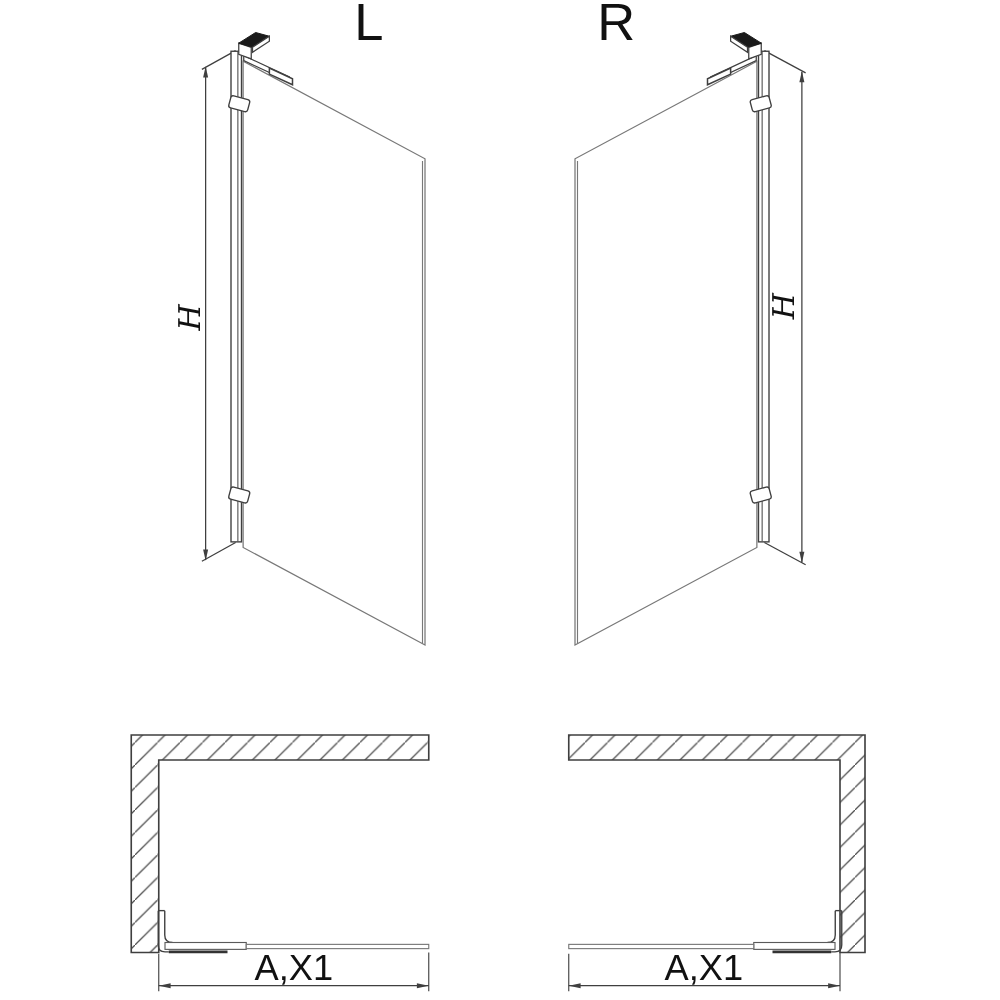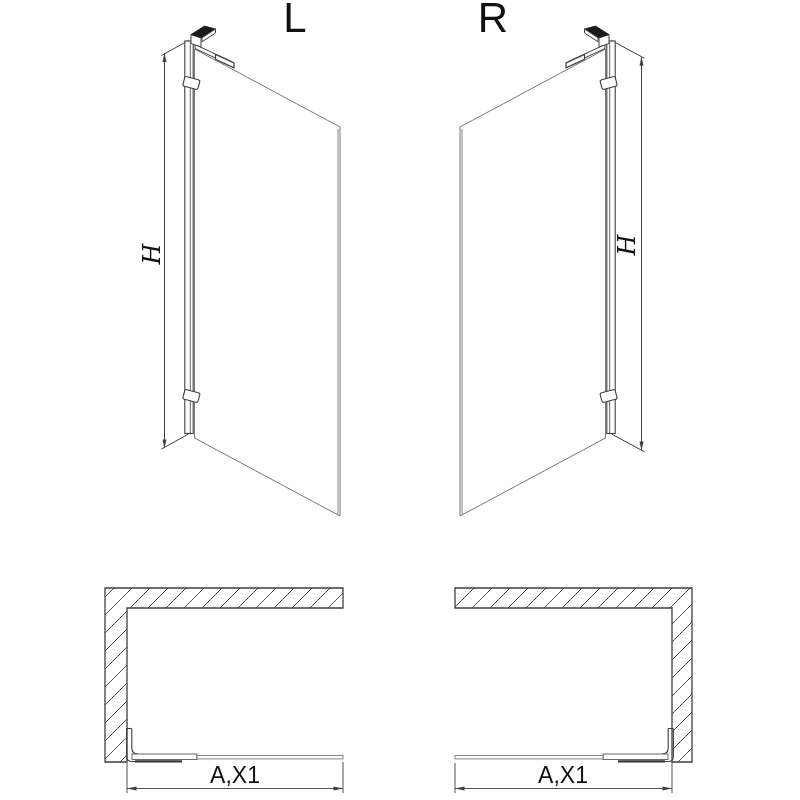--- a/index.html
+++ b/index.html
@@ -3,21 +3,21 @@
 <meta charset="utf-8">
 <style>
   html,body{margin:0;padding:0;background:#fff;}
   .canvas{position:relative;width:800px;height:800px;background:#fff;overflow:hidden;
           font-family:"Liberation Sans",sans-serif;}
   .canvas svg{position:absolute;left:0;top:0;}
   .lbl{position:absolute;color:#111;white-space:nowrap;}
   .version-label{font-size:42px;font-weight:400;width:60px;text-align:center;line-height:44px;}
   .h-label{font-family:"DejaVu Serif",serif;font-style:italic;font-size:24px;
            width:40px;height:24px;line-height:24px;text-align:center;transform:rotate(-90deg);}
-  .w-label{font-size:23px;width:130px;height:24px;line-height:24px;text-align:center;}
+  .w-label{font-size:29px;width:130px;height:24px;line-height:24px;text-align:center;}
 </style>
 </head>
 <body>
 
 <div class="canvas">
 
 <svg width="800" height="800" viewBox="0 0 800 800">
   <defs>
     <pattern id="hatch" patternUnits="userSpaceOnUse" width="18" height="18">
       <path d="M0,18 L18,0" stroke="#4f4f4f" stroke-width="1" fill="none"></path>

